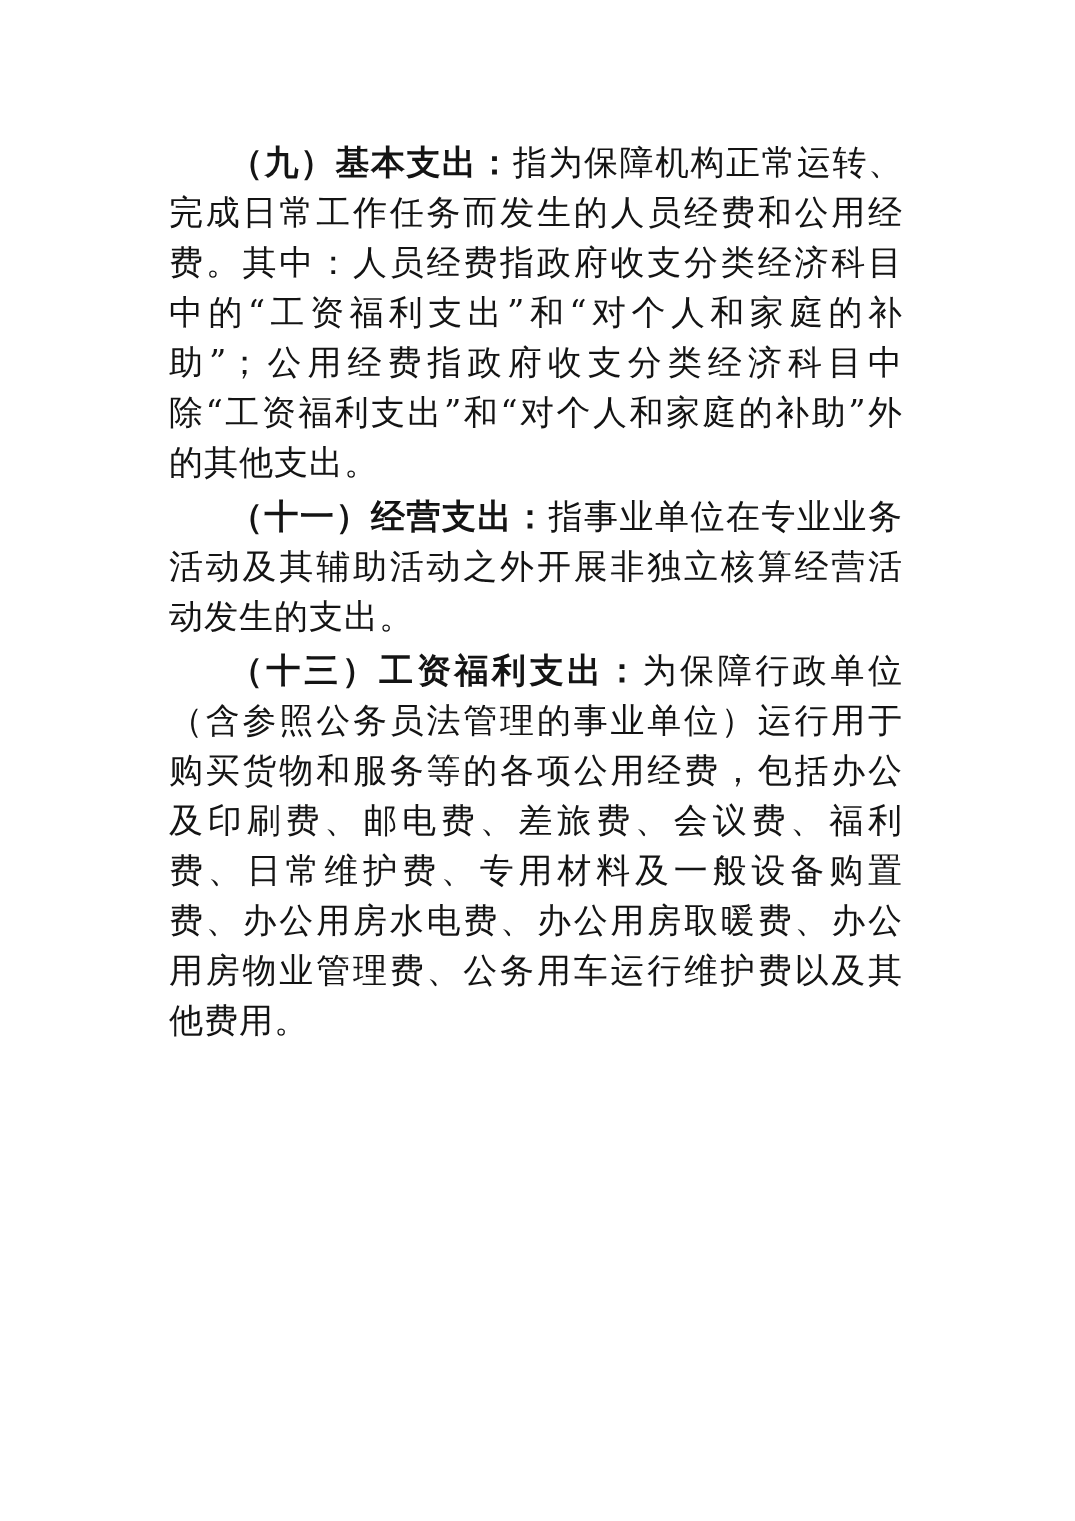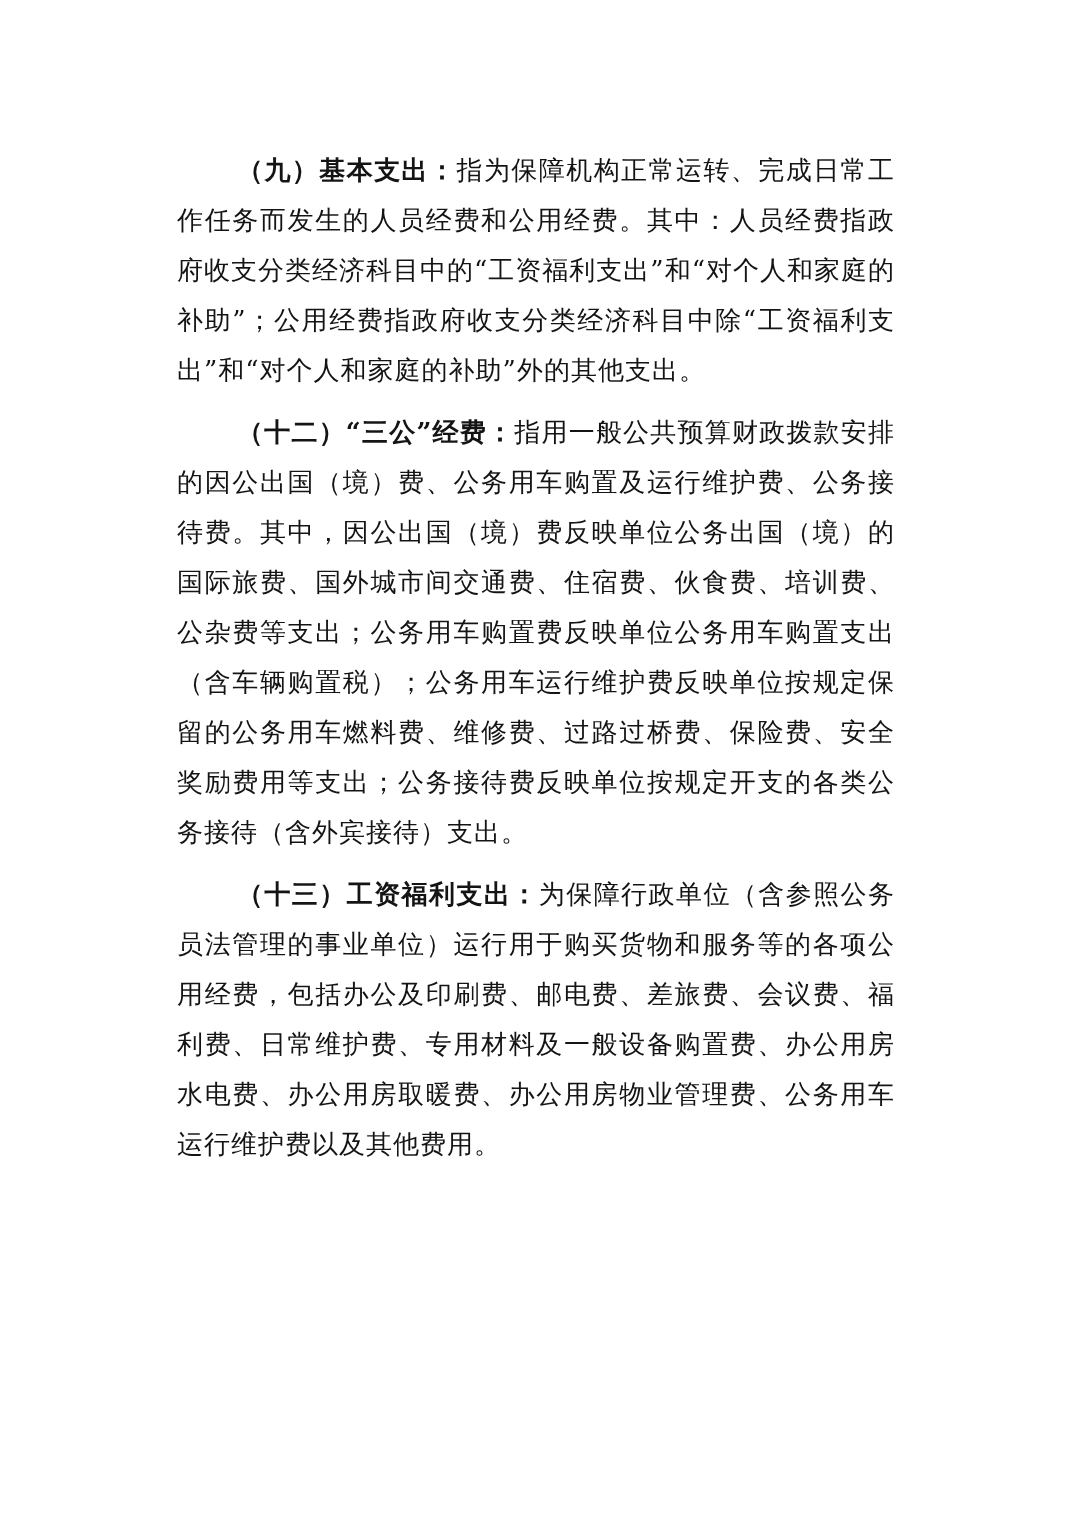--- a/index.html
+++ b/index.html
@@ -12,22 +12,22 @@
     width: 1075px;
     height: 1521px;
     background: #ffffff;
     box-sizing: border-box;
     padding: 133px 168px 0 165px;
     font-family: "DejaVu Serif", "Liberation Serif", serif;
     color: #141414;
     overflow: hidden;
   }
   .para {
-    margin: 12px;
-    font-size: 26px;
+    margin: 4px;
+    font-size: 34px;
     line-height: 50px;
     letter-spacing: 1px;
     text-align: justify;
     text-justify: inter-character;
     text-indent: 60px;
     word-break: break-all;
   }
   .term {
     font-weight: bold;
   }
@@ -35,22 +35,22 @@
 </head>
 <body>
 
 <div class="page">
 
   <p class="para">
     <span class="term">（九）基本支出：</span><span>指为保障机构正常运转、完成日常工作任务而发生的人员经费和公用经费。其中：人员经费指政府收支分类经济科目中的“工资福利支出”和“对个人和家庭的补助”；公用经费指政府收支分类经济科目中除“工资福利支出”和“对个人和家庭的补助”外的其他支出。</span>
   </p>
 
 
+  <p class="para">
+    <span class="term">（十一）经营支出：</span><span>指事业单位在专业业务活动及其辅助活动之外开展非独立核算经营活动发生的支出。</span>
+  </p>
 
-  <p class="para">
-    <span class="term">（十二）“三公”经费：</span><span>指用一般公共预算财政拨款安排的因公出国（境）费、公务用车购置及运行维护费、公务接待费。其中，因公出国（境）费反映单位公务出国（境）的国际旅费、国外城市间交通费、住宿费、伙食费、培训费、公杂费等支出；公务用车购置费反映单位公务用车购置支出（含车辆购置税）；公务用车运行维护费反映单位按规定保留的公务用车燃料费、维修费、过路过桥费、保险费、安全奖励费用等支出；公务接待费反映单位按规定开支的各类公务接待（含外宾接待）支出。</span>
-  </p>
 
   <p class="para">
     <span class="term">（十三）工资福利支出：</span><span>为保障行政单位（含参照公务员法管理的事业单位）运行用于购买货物和服务等的各项公用经费，包括办公及印刷费、邮电费、差旅费、会议费、福利费、日常维护费、专用材料及一般设备购置费、办公用房水电费、办公用房取暖费、办公用房物业管理费、公务用车运行维护费以及其他费用。</span>
   </p>
 
 </div>
 
 </body></html>

